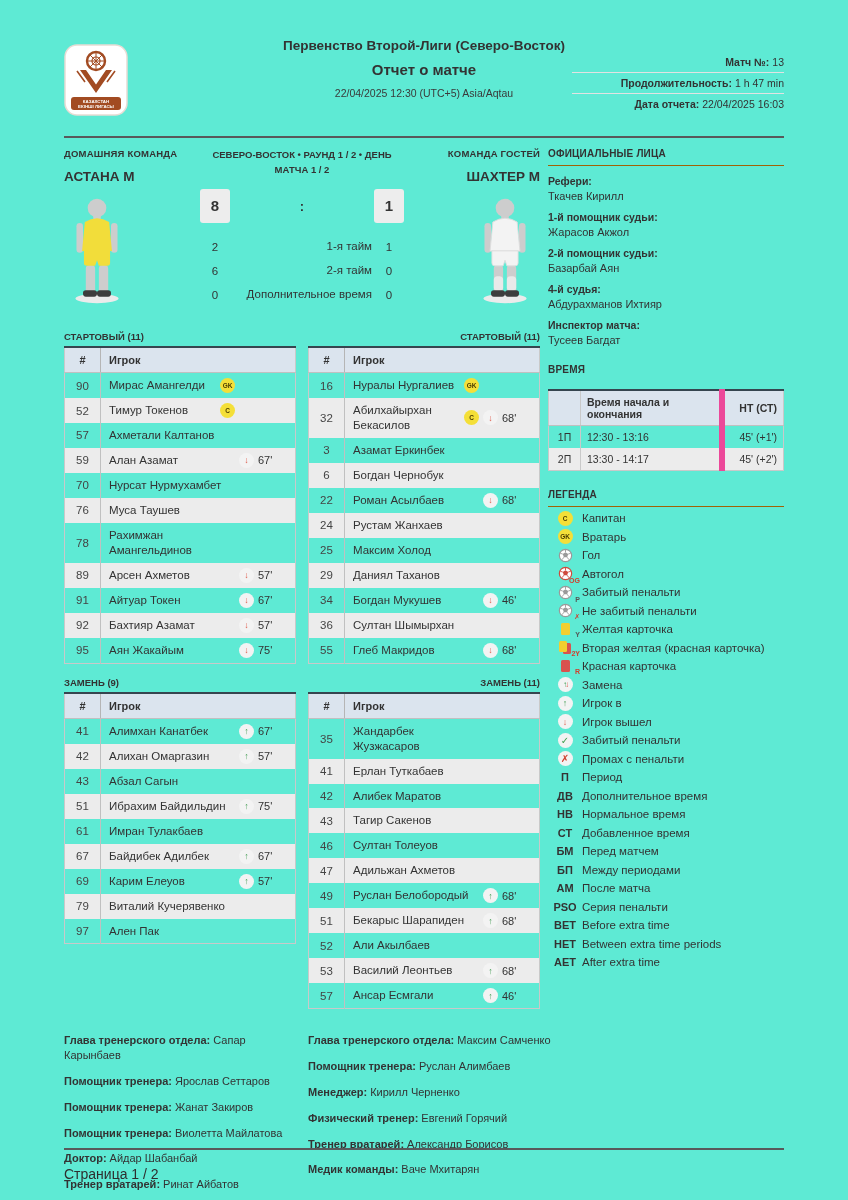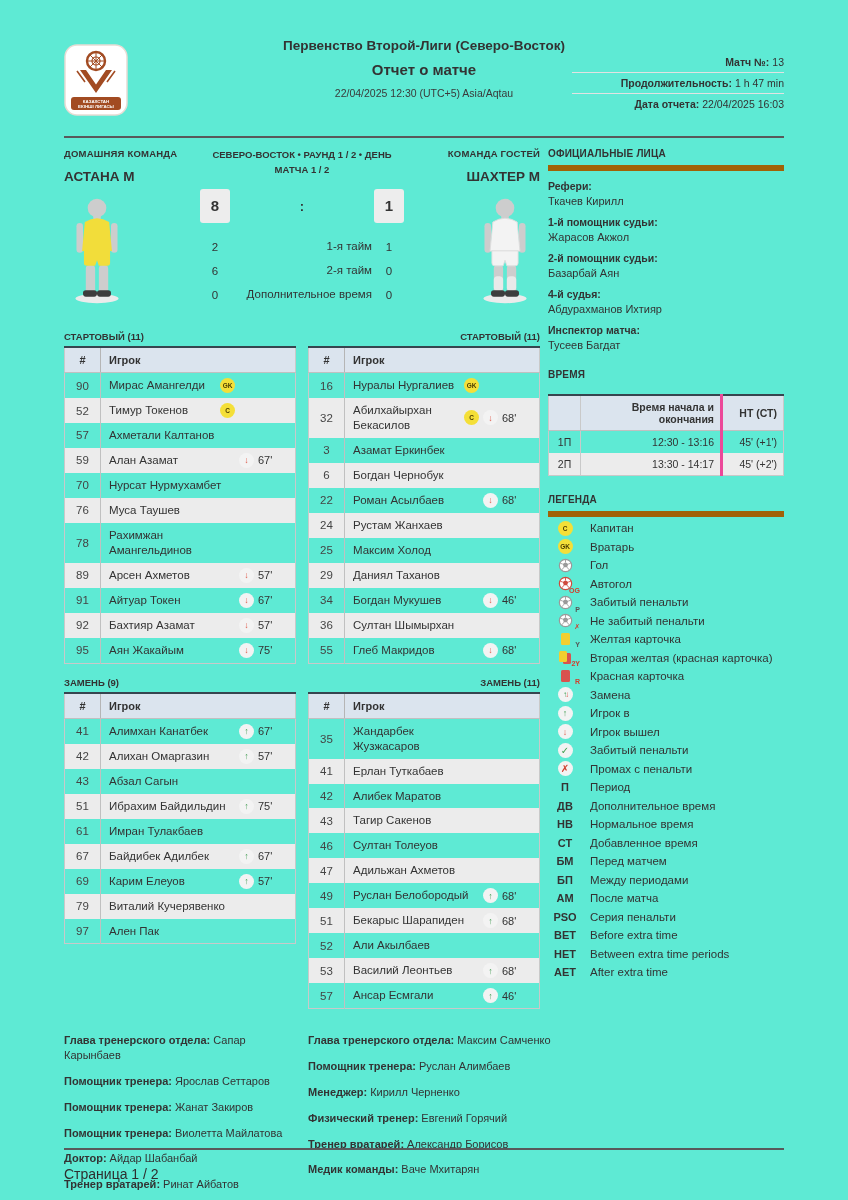--- a/index.html
+++ b/index.html
@@ -62,40 +62,40 @@
   .sin::before { content:"↑"; color:#4ba05a; font-size:9px; }
   .min { font-size:11px; color:#333; }
 
   
   .staff-grid { display:grid; grid-template-columns:232px 244px; gap:12px; margin-top:24px; }
   .srow { font-size:11px; margin-bottom:11px; line-height:1.35; }
   .srole { font-weight:bold; margin-right:3px; }
 
   
   .rcol { font-size:11px; }
-  .sec-title { font-size:10px; font-weight:bold; letter-spacing:.2px; padding-bottom:6px; border-bottom:6px solid #a16207; }
+  .sec-title { font-size:10px; font-weight:bold; letter-spacing:.2px; padding-bottom:6px; border-bottom:1px solid #a16207; }
   .sec-title.noline { border-bottom:none; }
   .orow { margin-top:9px; }
   .orole { font-weight:bold; font-size:10.5px; margin-bottom:3px; }
   .oname { font-size:11px; }
   .time-sec { margin-top:18px; }
   table.ttable { width:100%; border-collapse:collapse; border:1px solid #c9c9c9; border-top:2px solid #36454f; margin-top:8px; font-size:10.5px; }
   table.ttable th { background:#dbe4ee; padding:5px 6px; border-bottom:1px solid #c0c0c0; font-size:10.5px; }
   table.ttable .c1 { width:32px; text-align:center; border-right:1px solid #c9c9c9; }
-  table.ttable .c2 { text-align:right; border-right:3px solid #ec4899;margin-top:10px; }
+  table.ttable .c2 { text-align:left; border-right:6px solid #ec4899;margin-top:10px; }
   table.ttable .c3 { width:62px; text-align:right; }
   table.ttable td { padding:5px 6px; }
   table.ttable tbody tr:nth-child(even) { background:#ececec; }
 
   
   .legend-sec { margin-top:18px; }
   .lrow { display:flex; align-items:center; margin-top:3.5px; min-height:15px; }
   .lic { flex:0 0 34px; display:flex; justify-content:center; position:relative; }
   .labbr { flex:0 0 34px; text-align:center; font-weight:bold; font-size:11px; }
-  .ltx { margin-left:8px; font-size:11.5px; }
+  .ltx { margin-left:0; font-size:11.5px; }
   .lsub { position:absolute; right:2px; bottom:-3px; font-size:7px; font-weight:bold; color:#555; }
   .lsub.red { color:#cf3f2e; }
   .card { width:9px; height:12px; border-radius:1.5px; display:inline-block; }
   .card.y { background:#f2cf30; }
   .card.r { background:#d9534f; }
   .card2 { position:relative; width:13px; height:13px; }
   .card2 .back { position:absolute; left:4px; top:2px; width:8px; height:11px; background:#d9534f; border-radius:1.5px; }
   .card2 .front { position:absolute; left:0; top:0; width:8px; height:11px; background:#f2cf30; border-radius:1.5px; }
   .swap { letter-spacing:-2px; font-size:8px; font-weight:bold; }
   .swap .u { color:#4ba05a; } .swap .d { color:#dd5a49; }

